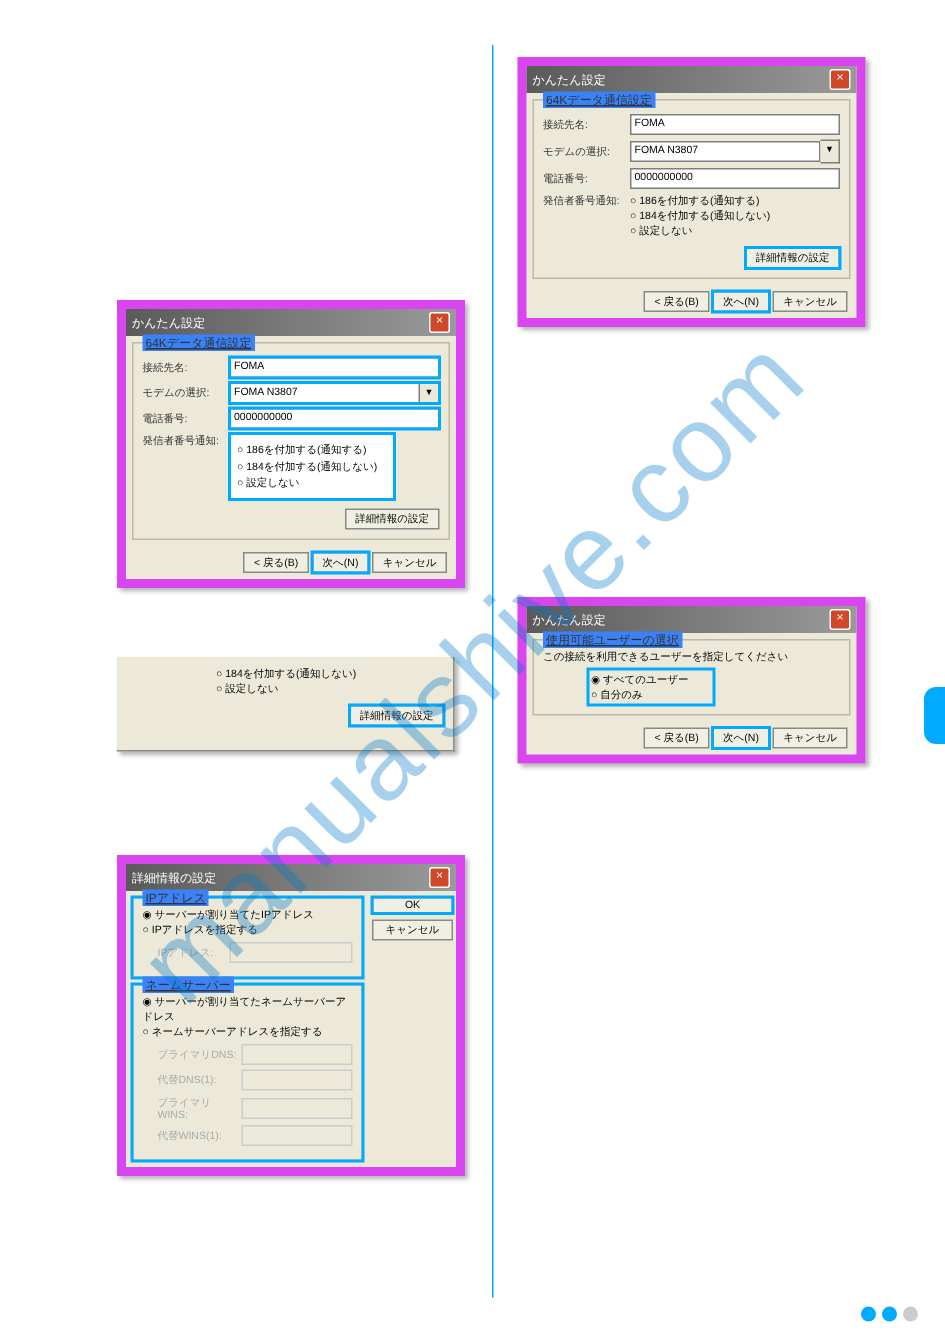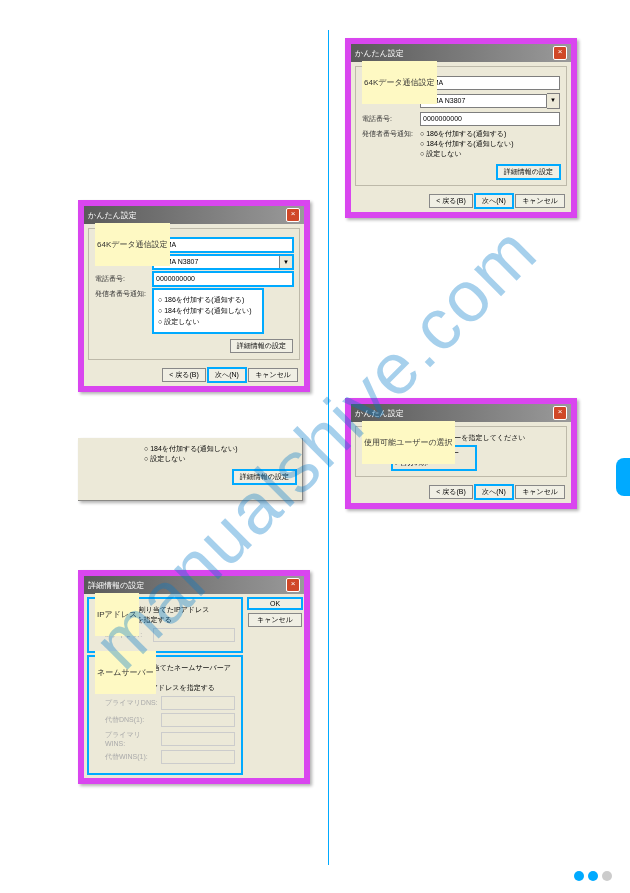--- a/index.html
+++ b/index.html
@@ -89,24 +89,25 @@
   .groupbox {
     border: 1px solid #bdb9a9;
     margin: 4px;
     padding: 6px;
     position: relative;
   }
   .groupbox-label {
     position: absolute;
     top: -6px;
     left: 6px;
-    background: #fef9c3;
-    padding: 16px 2px;
+    background: #3b82f6;
+    padding: 0 2px;
     font-size: 8px;
     color: #333;
+    text-decoration: underline;
   }
   .row {
     display: flex;
     align-items: center;
     margin: 3px 0;
   }
   .label {
     width: 58px;
     font-size: 7px;
     color: #333;

